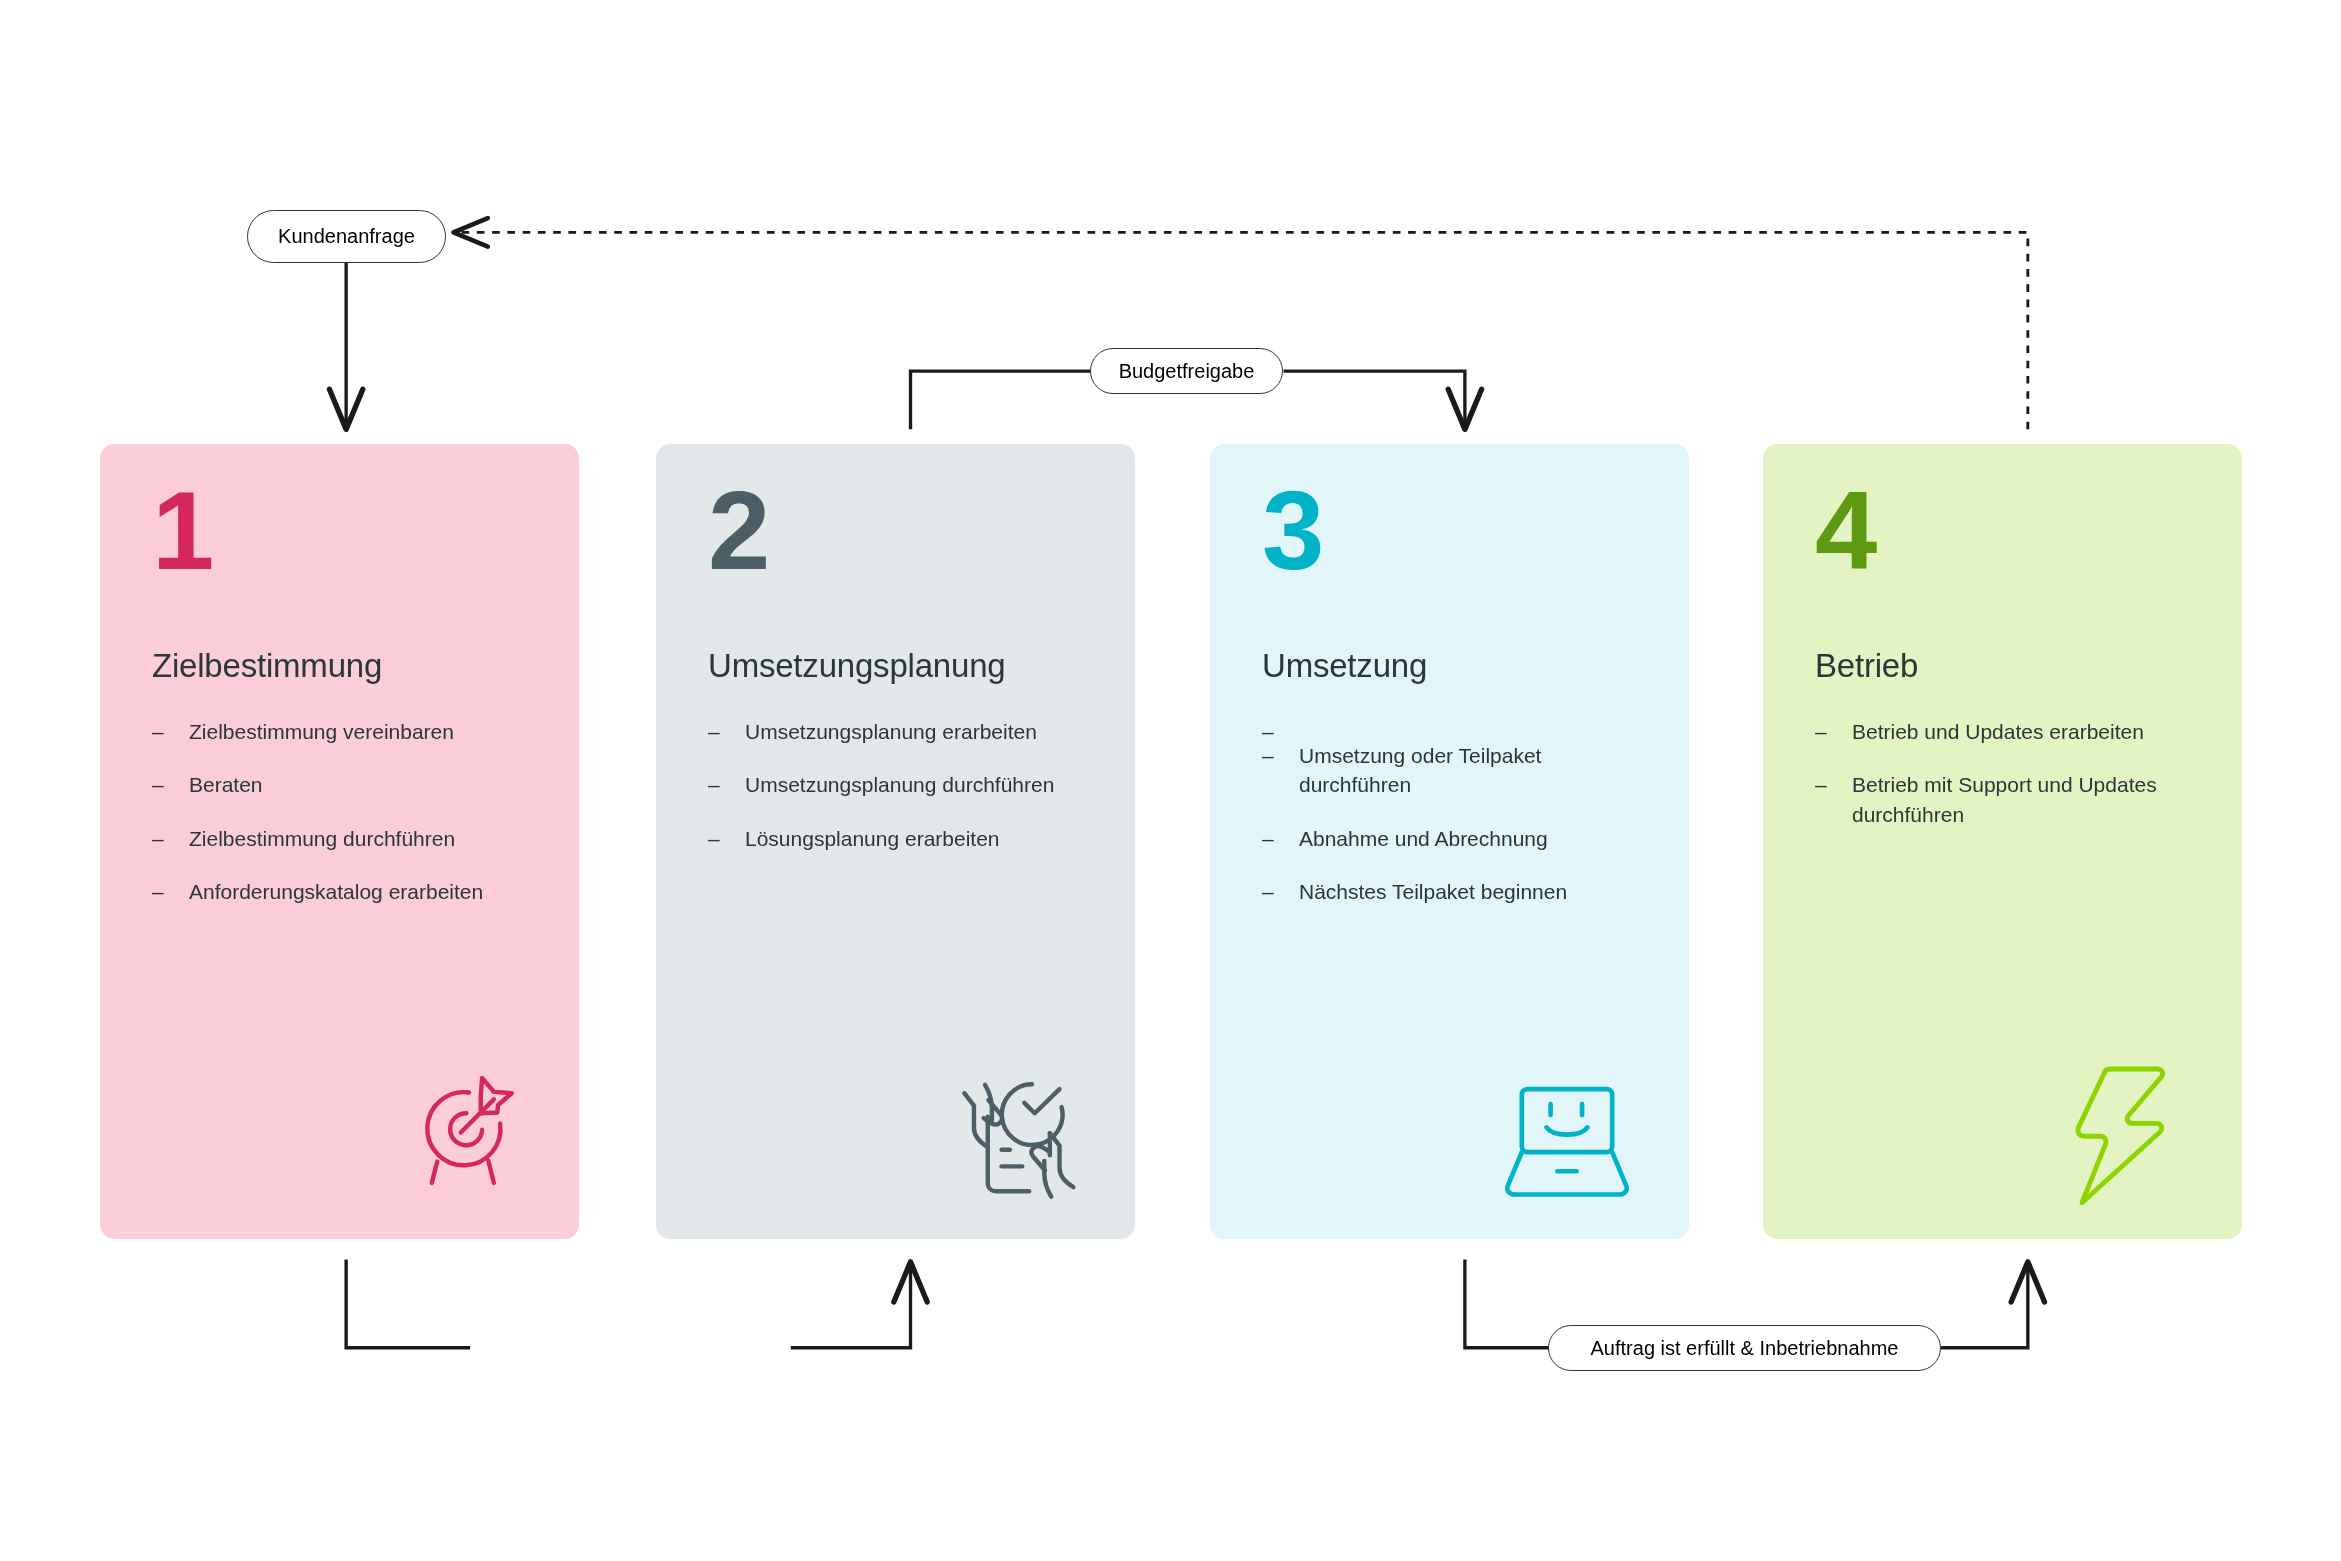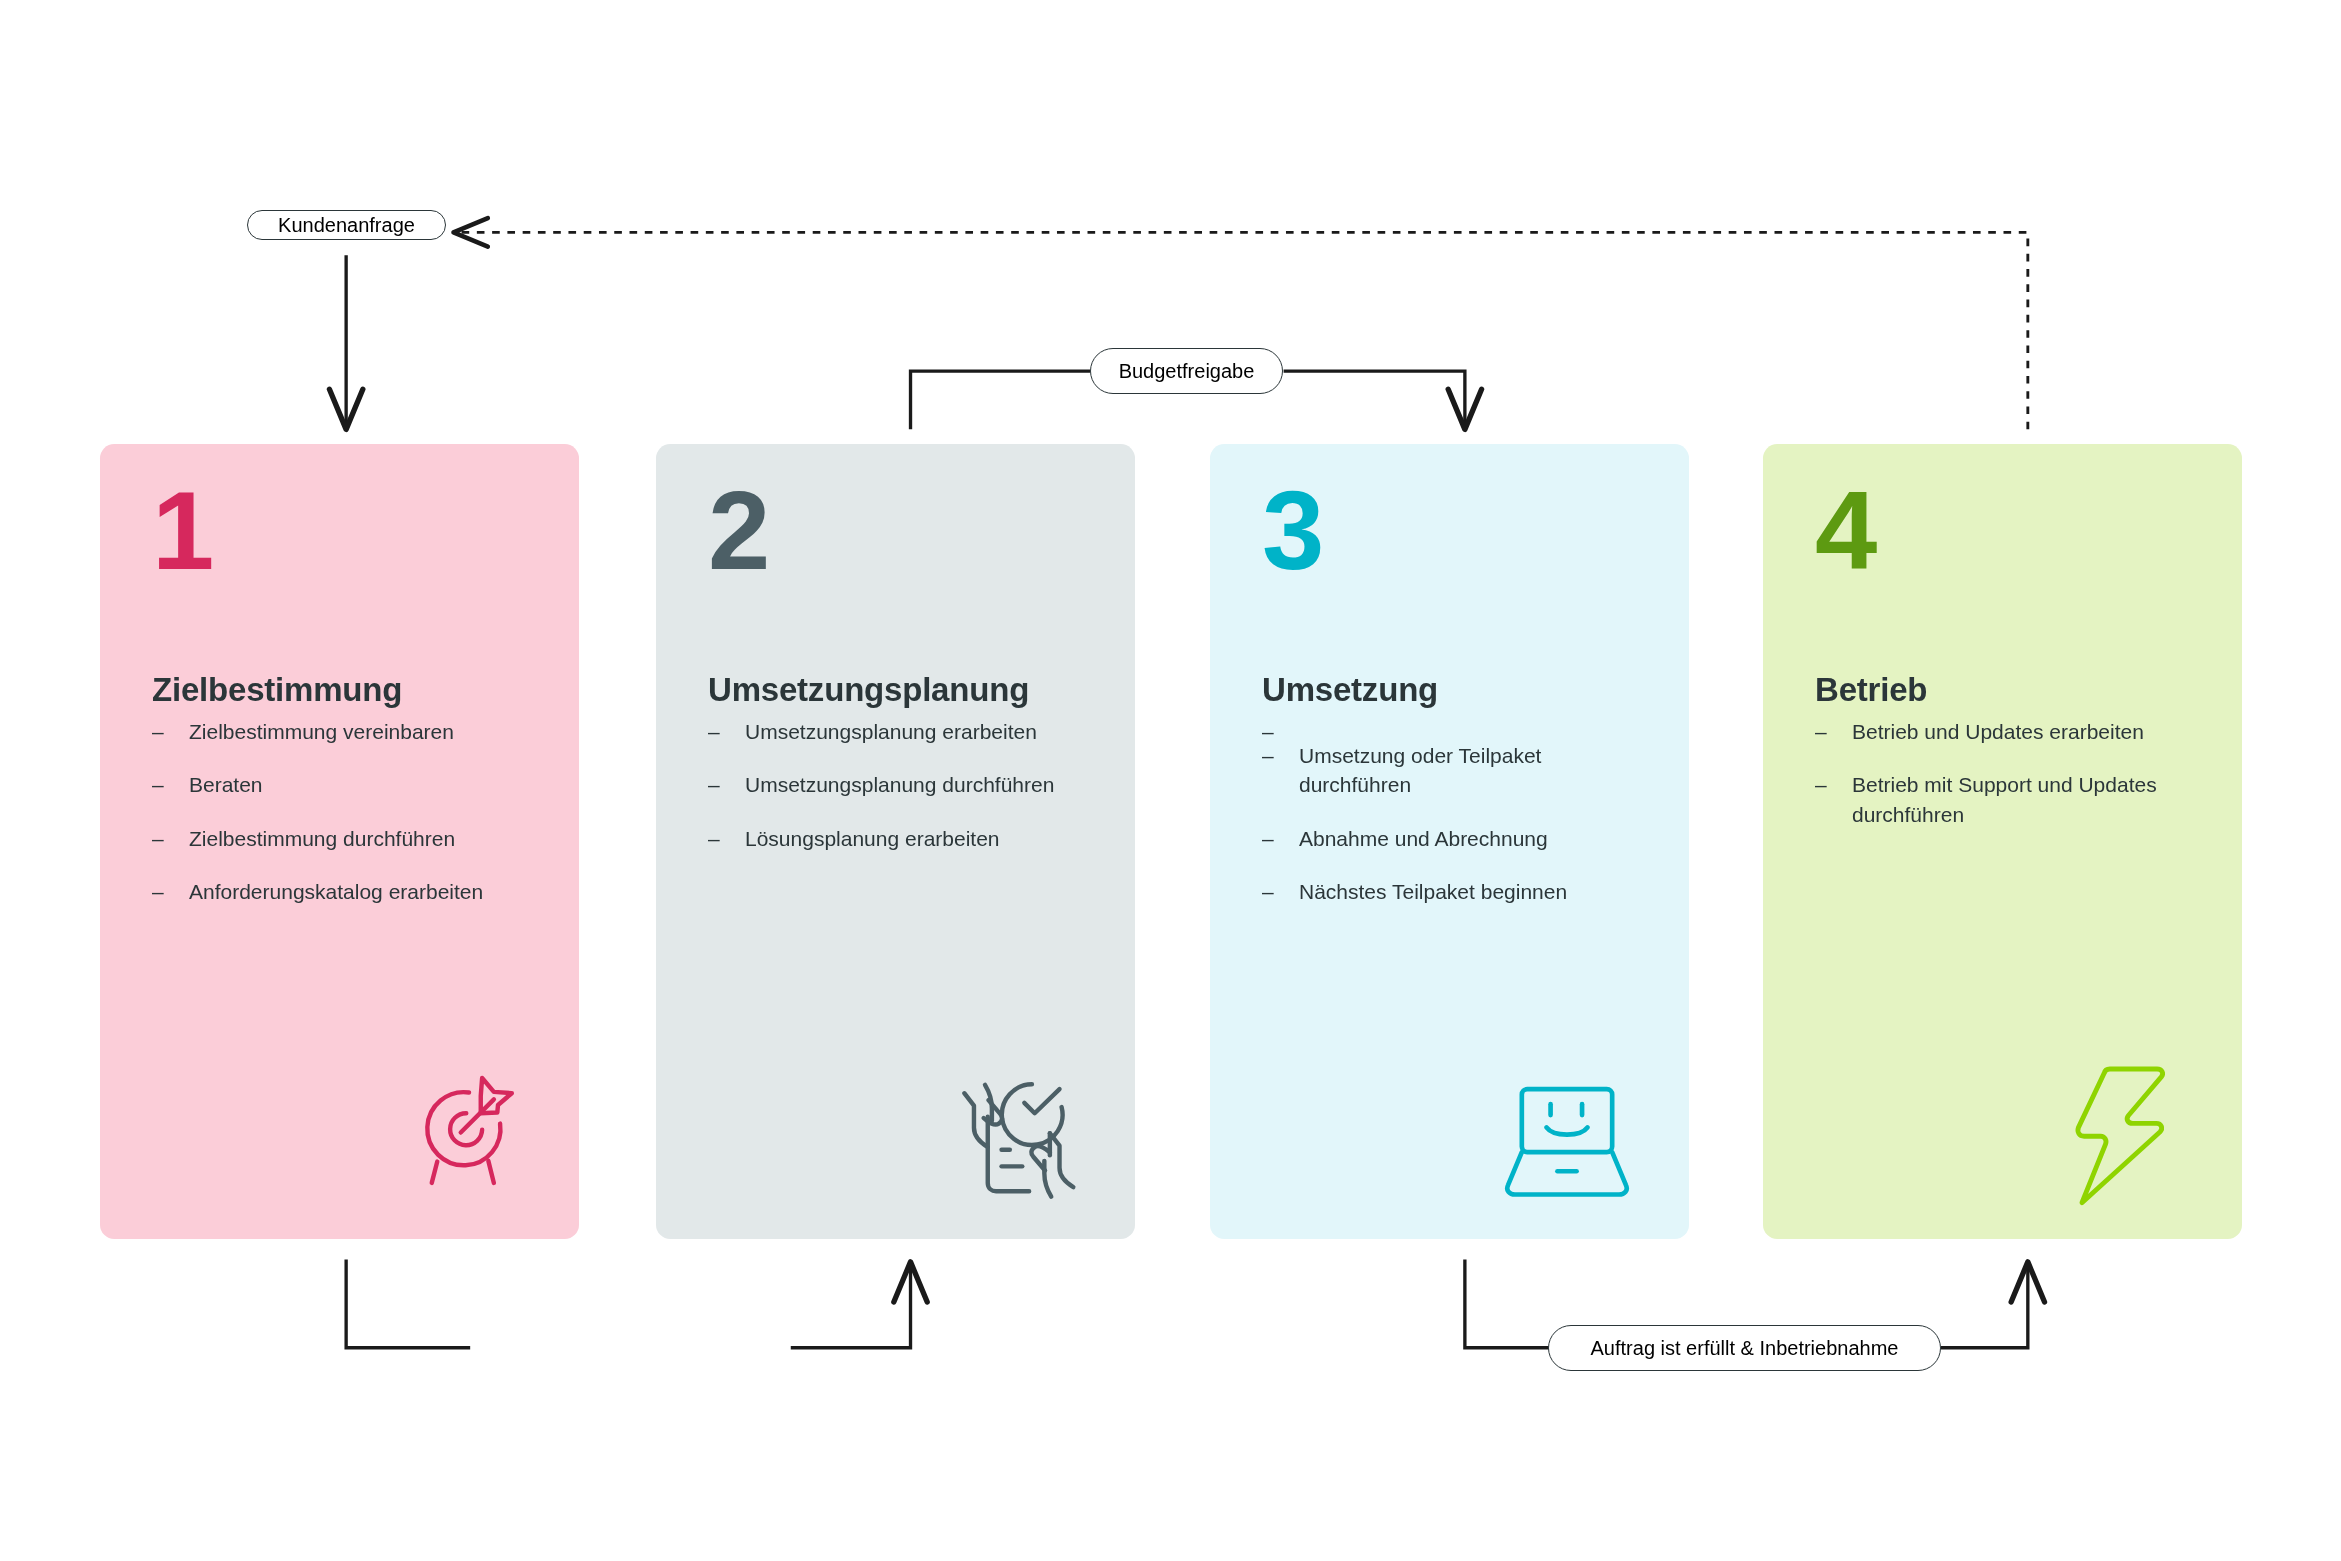--- a/index.html
+++ b/index.html
@@ -28,25 +28,24 @@
     font-size:112px;
     line-height:0.95;
     font-weight:700;
     letter-spacing:-1px;
   }
   .card-title{
     position:absolute;
     left:52px;
     top:203px;
     font-size:33px;
-    font-weight:700;
+    font-weight:400;
     color:#2b3639;
     letter-spacing:-0.2px;
     white-space:nowrap;
-    margin-top:24px;
   }
   .card-list{
     position:absolute;
     left:52px;
     top:273px;
     width:377px;
     margin:0;
     padding:0;
     list-style:none;
   }
@@ -113,21 +112,21 @@
 
     <path d="M725,2640 L725,2825 L985,2825" fill="none" stroke="#1a1a1a" stroke-width="7"></path>
     <path d="M1657,2825 L1908,2825 L1908,2645" fill="none" stroke="#1a1a1a" stroke-width="7" marker-end="url(#arrowSolid)"></path>
 
     <path d="M3070,2640 L3070,2825 L3270,2825" fill="none" stroke="#1a1a1a" stroke-width="7"></path>
     <path d="M4068,2825 L4250,2825 L4250,2645" fill="none" stroke="#1a1a1a" stroke-width="7" marker-end="url(#arrowSolid)"></path>
 
     <path d="M4250,900 L4250,487 L950,487" fill="none" stroke="#1a1a1a" stroke-width="6" stroke-dasharray="16 16" marker-end="url(#arrowDash)"></path>
   </svg>
 
-  <div class="pill" style="left:247px;top:210px;width:199px;height:30px;">
+  <div class="pill" style="left:247px;top:210px;width:199px;height:53px;">
     <span>Kundenanfrage</span>
   </div>
 
   <div class="pill" style="left:1090px;top:348px;width:193px;height:46px;">
     <span>Budgetfreigabe</span>
   </div>
 
 
   <div class="pill" style="left:1548px;top:1325px;width:393px;height:46px;text-align:right;">
     <span>Auftrag ist erfüllt &amp; Inbetriebnahme</span>

